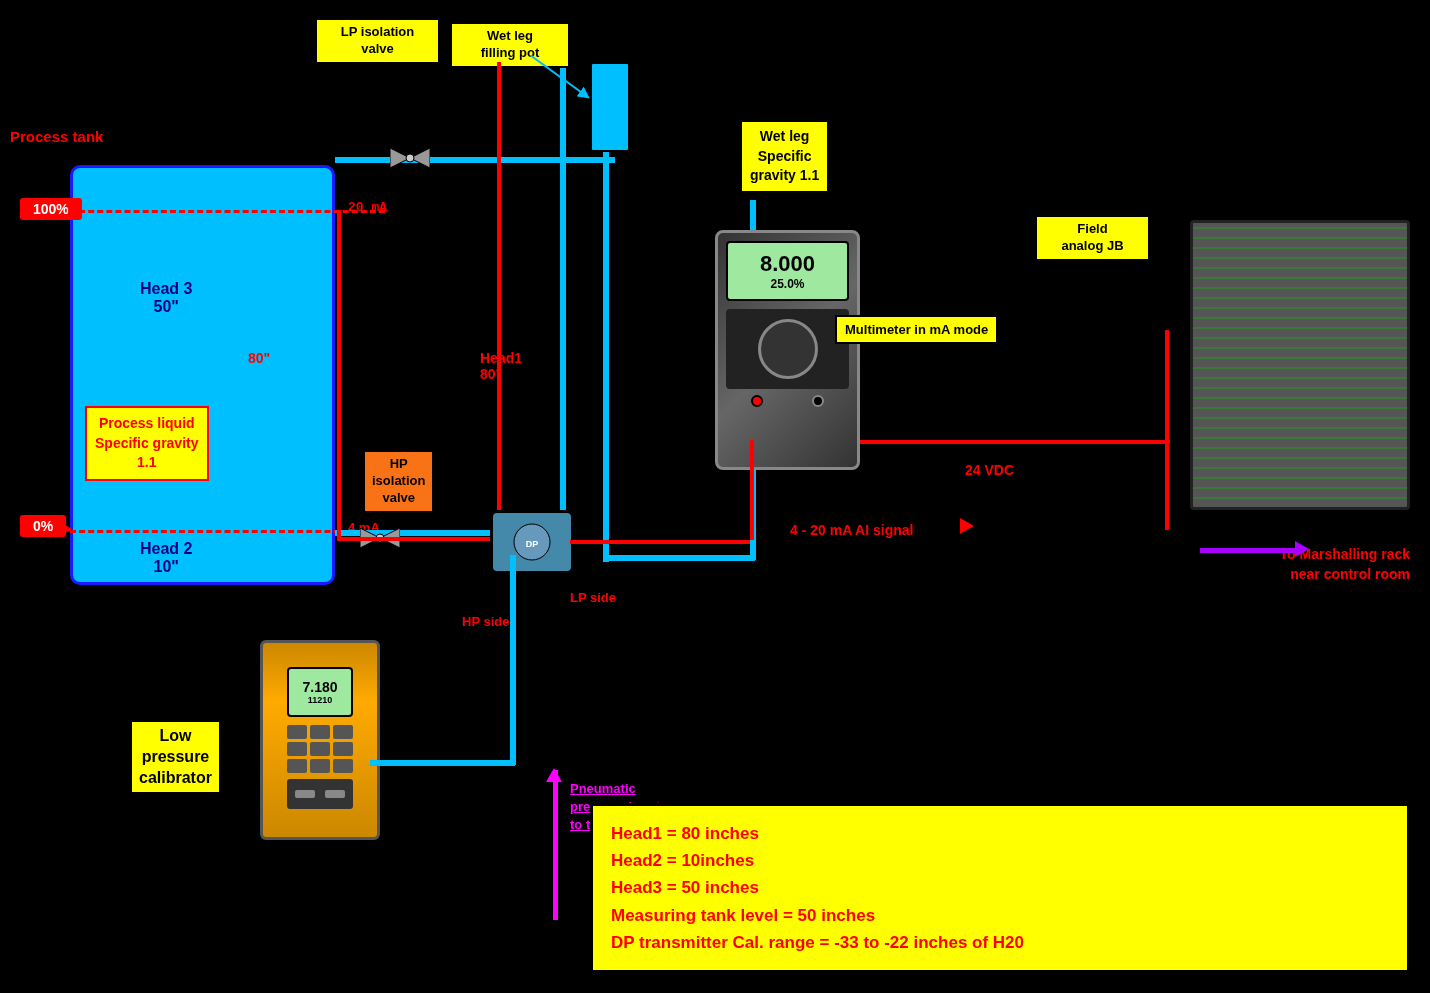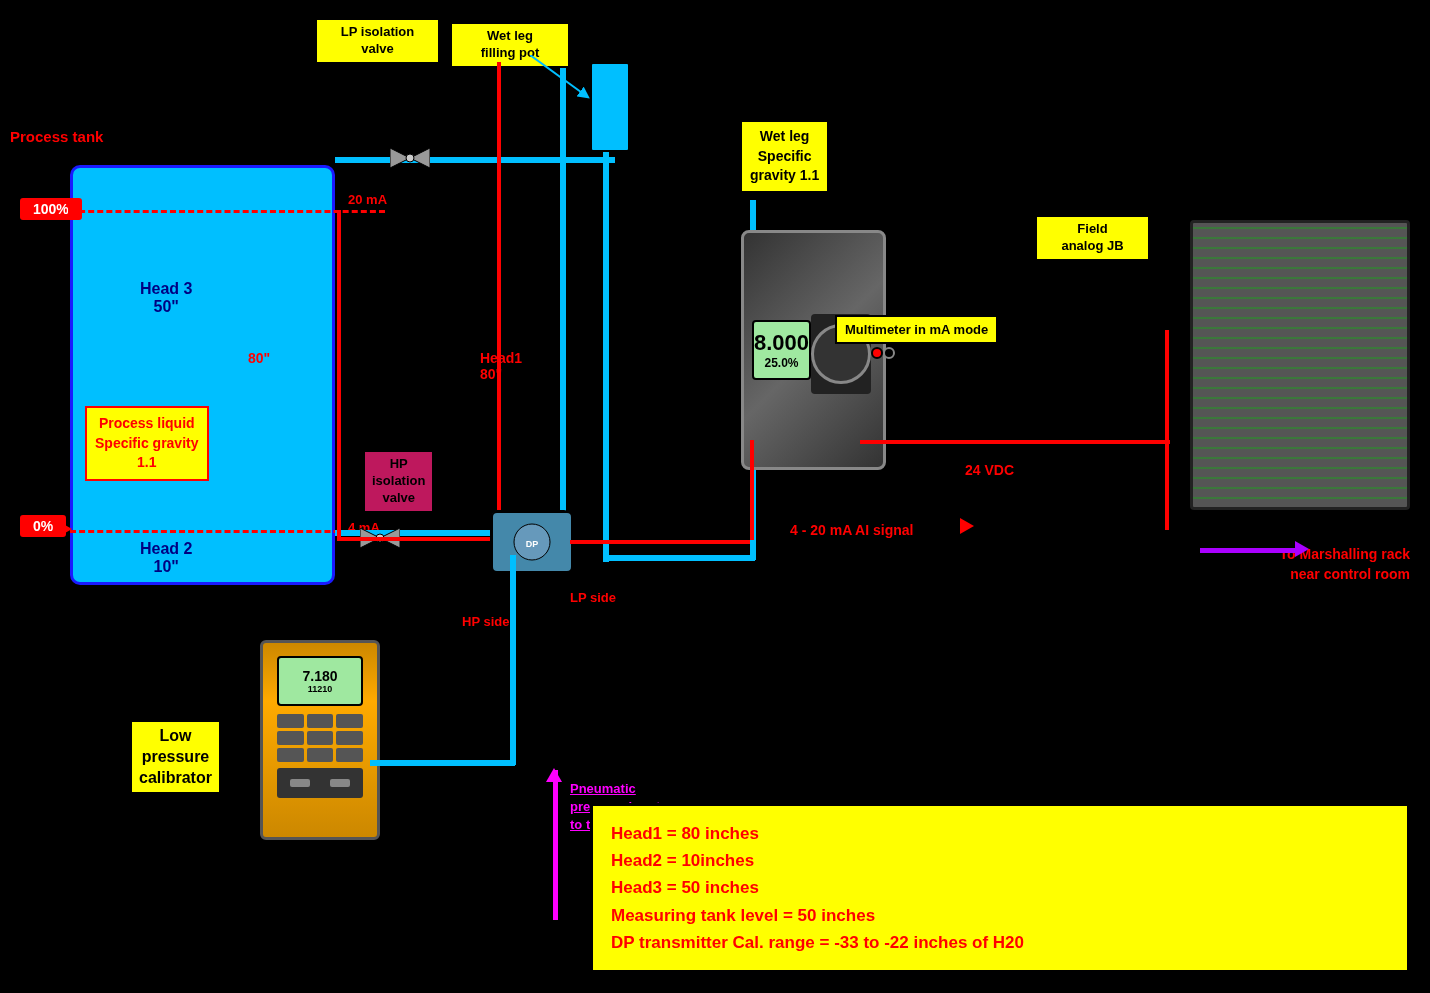--- a/index.html
+++ b/index.html
@@ -176,23 +176,23 @@
 
     
     .multimeter-img {
       position: absolute;
       top: 230px; left: 715px;
       width: 145px; height: 240px;
       background: linear-gradient(135deg, #333 0%, #666 50%, #333 100%);
       border: 3px solid #888;
       border-radius: 8px;
       display: flex;
+      flex-direction: column;
       align-items: center;
       padding: 8px;
-      margin-left: 26px;
     }
     .multimeter-display {
       background: #9fe8a0;
       width: 100%;
       height: 60px;
       border: 2px solid #000;
       border-radius: 4px;
       display: flex;
       flex-direction: column;
       align-items: center;
@@ -209,21 +209,21 @@
     .calibrator-img {
       position: absolute;
       top: 640px; left: 260px;
       width: 120px; height: 200px;
       background: linear-gradient(180deg, #cc8800 0%, #ffaa00 30%, #cc8800 100%);
       border: 3px solid #555;
       border-radius: 6px;
       display: flex;
       flex-direction: column;
       align-items: center;
-      padding: 9px;
+      padding: 20px;
     }
     .calibrator-display {
       background: #9fe8a0;
       width: 90%;
       height: 50px;
       border: 2px solid #000;
       border-radius: 4px;
       display: flex;
       flex-direction: column;
       align-items: center;
@@ -324,21 +324,21 @@
       position: absolute;
       color: #FF00FF;
       font-weight: bold;
       font-size: 13px;
       line-height: 1.4;
     }
 
     
     .iso-valve-label {
       position: absolute;
-      background: #be185d;
+      background: #f97316;
       border: 2px solid #000;
       padding: 4px 7px;
       font-size: 13px;
       font-weight: bold;
       text-align: center;
       line-height: 1.3;
     }
 
     
     .lp-cal-label {
@@ -411,21 +411,21 @@
   </div>
 
   <div class="pct-label" style="top:198px; left:20px;">100%</div>
 
   <div class="arrow-right" style="top:204px; left:68px;"></div>
 
   <div class="pct-label" style="top:515px; left:20px;">0%</div>
 
   <div class="arrow-right" style="top:521px; left:58px;"></div>
 
-  <div class="ma-label" style="top:192px; left:348px;">20 mA</div>
+  <div class="ma-label" style="top:200px; left:348px;font-family:Liberation Mono, monospace;">20 mA</div>
 
   <div class="ma-label" style="top:520px; left:348px;">4 mA</div>
 
   <div class="dashed-line" style="top:210px; left:70px; width:315px;"></div>
 
   <div class="dashed-line" style="top:530px; left:70px; width:315px;"></div>
 
   <div class="dim-label" style="top:350px; left:248px;">80"</div>
 
   <div class="blue-pipe-h" style="top:157px; left:335px; width:280px;"></div>

